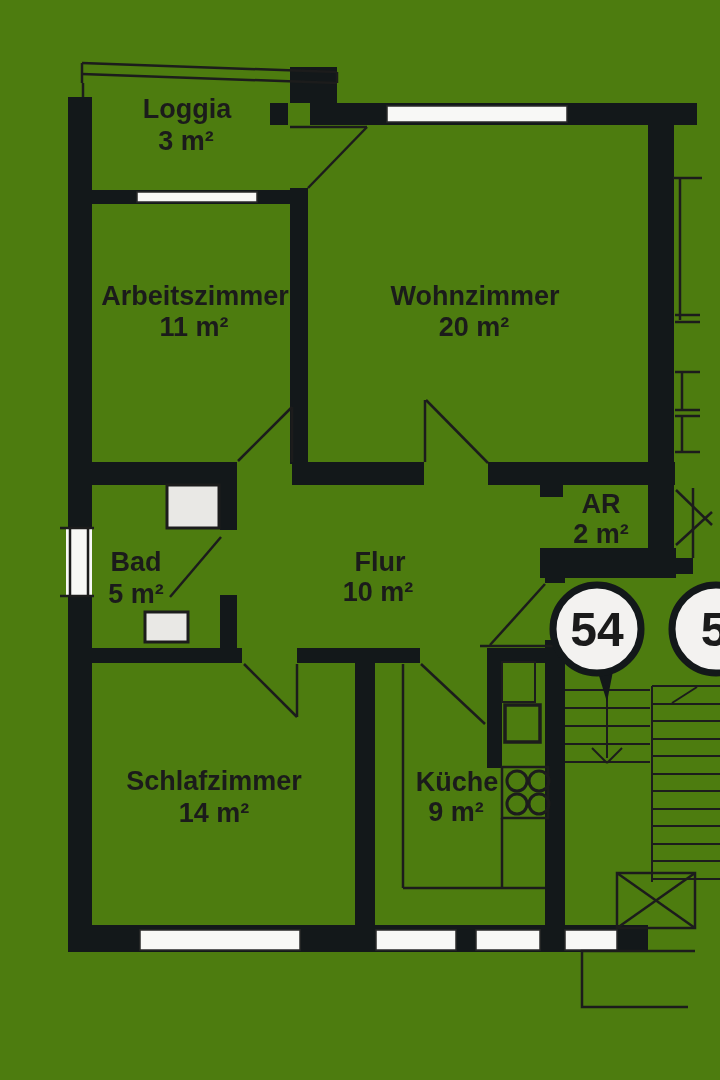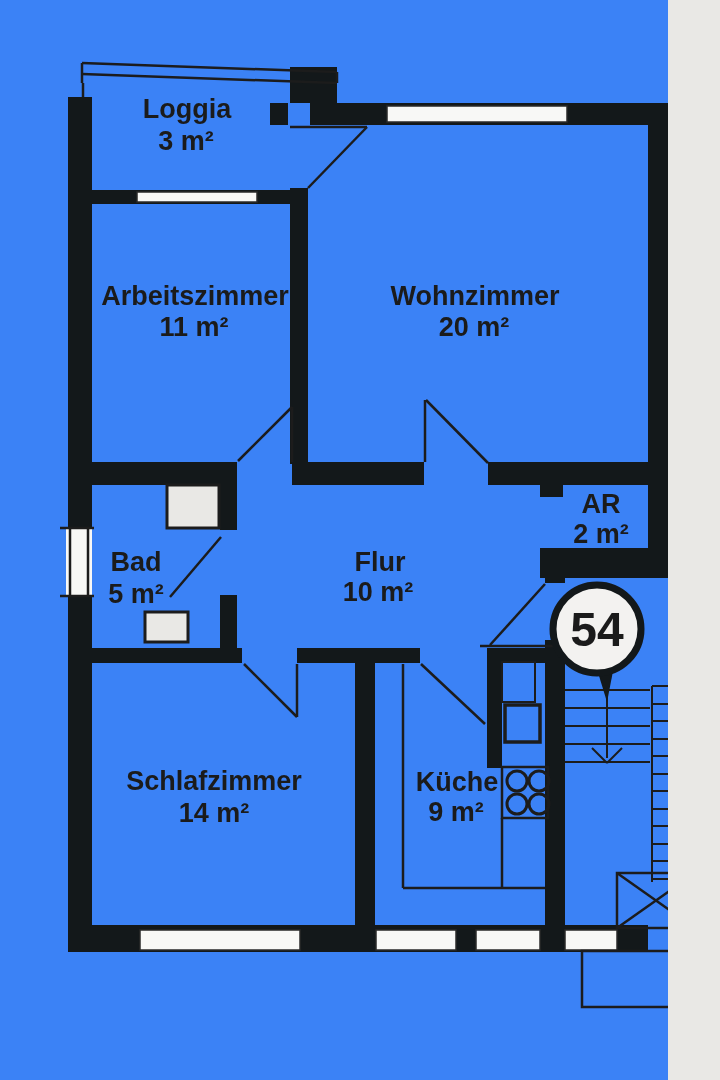--- a/index.html
+++ b/index.html
@@ -1,16 +1,16 @@
 <!DOCTYPE html>
 <html><head>
 <meta charset="utf-8">
 <style>
   html,body{margin:0;padding:0;background:#e9e8e5;}
-  .stage{position:relative;width:668px;height:1080px;background:#3b82f6;overflow:hidden;}
+  .stage{position:relative;width:720px;height:1080px;background:#4d7c0f;overflow:hidden;}
   svg{display:block;}
   text{font-family:"Liberation Sans","DejaVu Sans",sans-serif;font-weight:bold;fill:#1b1b1b;}
   .room-label{font-size:27px;}
   .badge-label{font-size:48px;}
 </style>
 </head>
 <body>
 
 <div class="stage">
 <svg width="720" height="1080" viewBox="0 0 720 1080">

